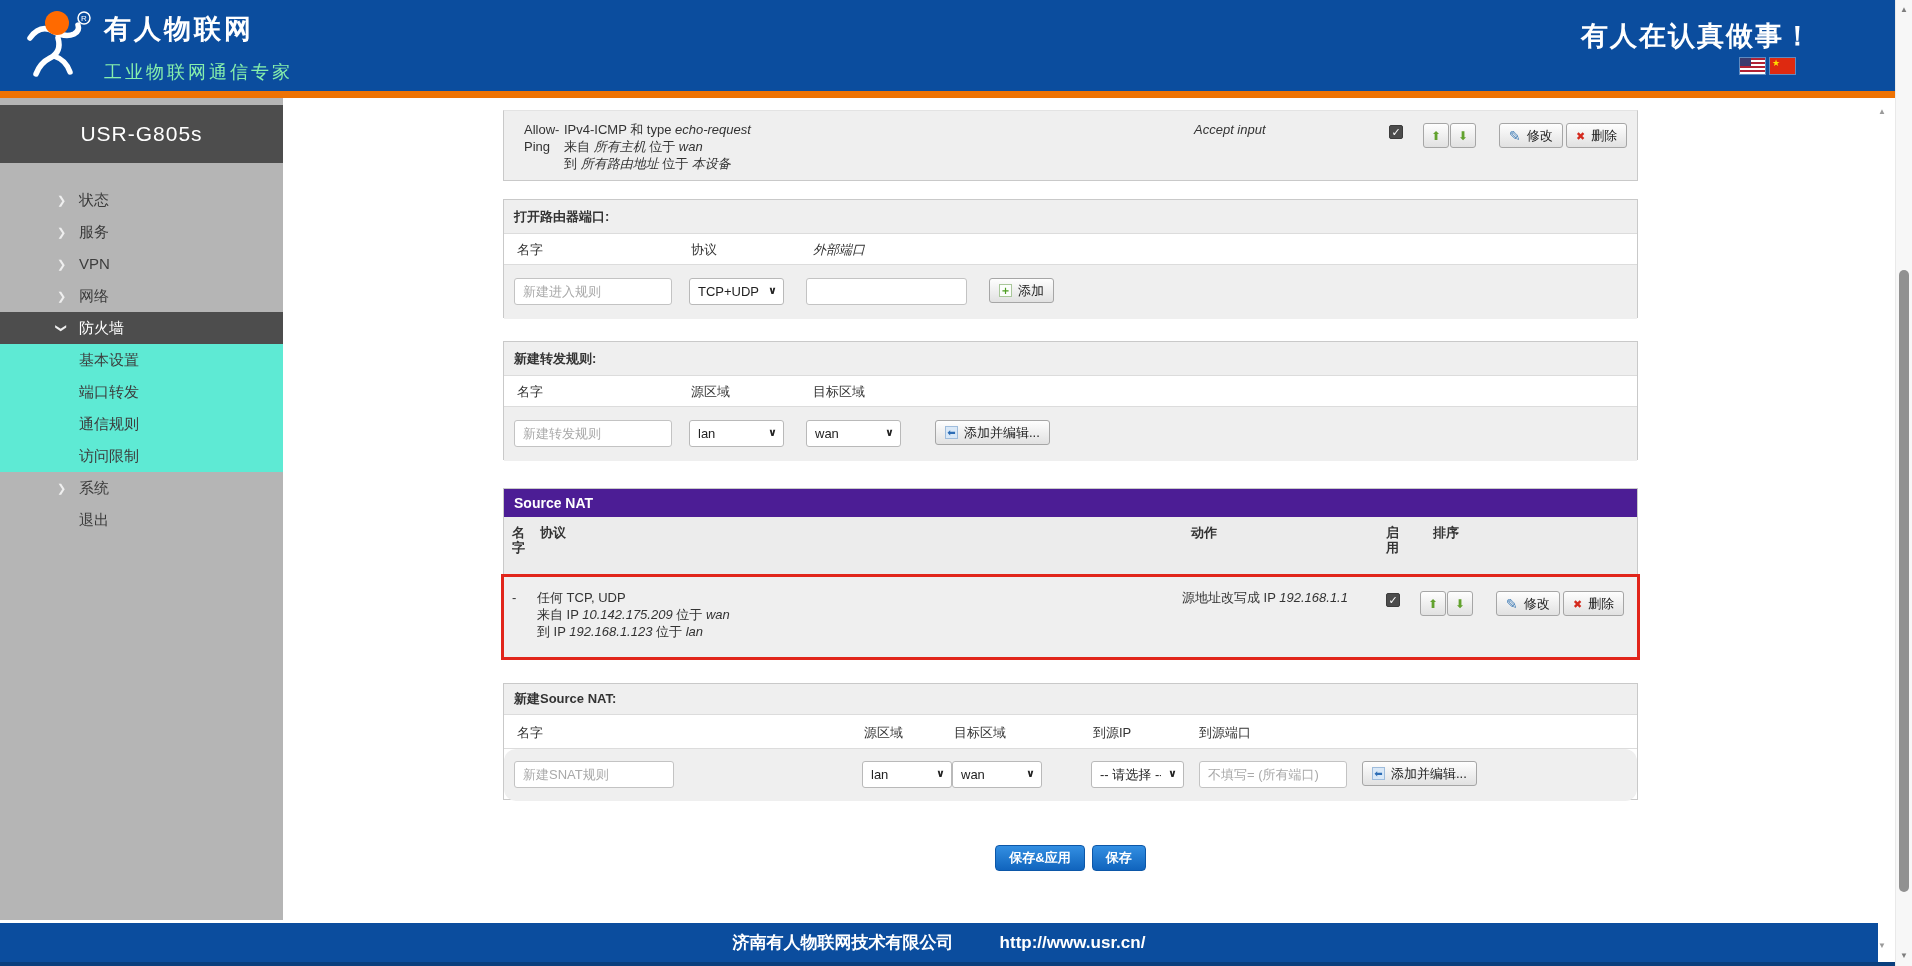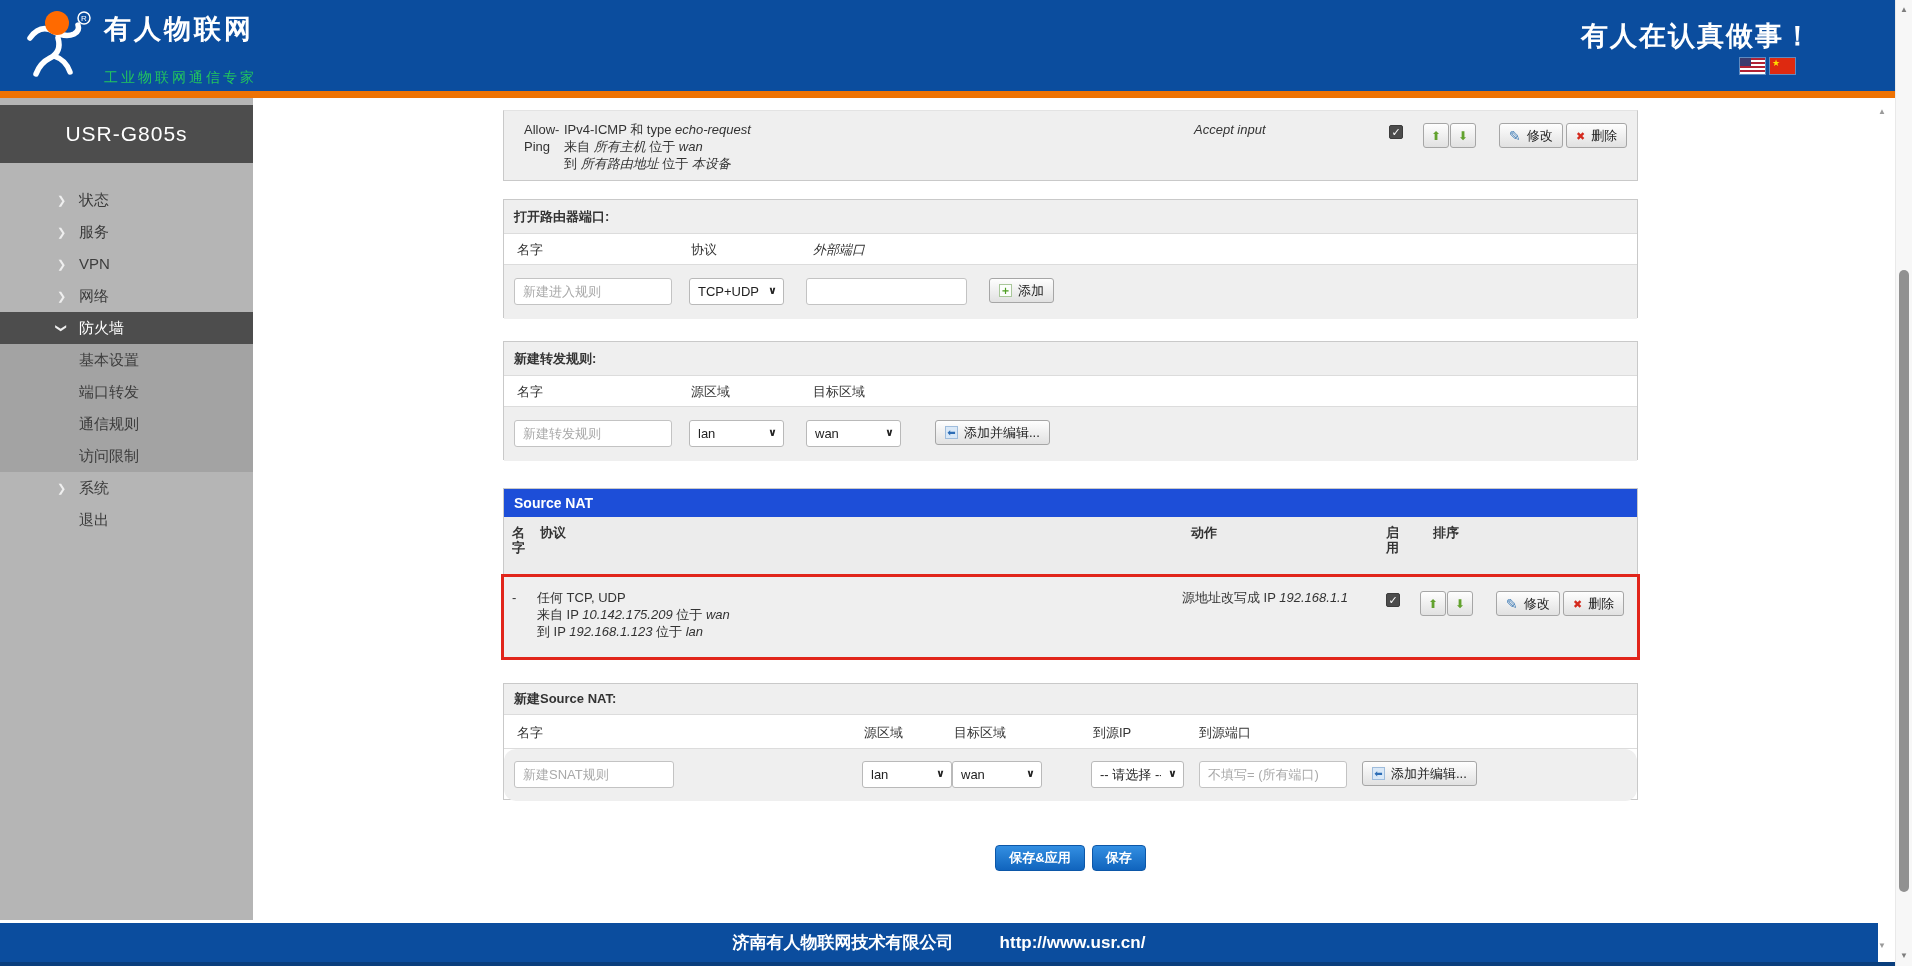--- a/index.html
+++ b/index.html
@@ -5,39 +5,39 @@
   html,body{margin:0;padding:0;background:#fff;}
   .screen{position:relative;width:1912px;height:966px;background:#ffffff;overflow:hidden;
           font-family:"Liberation Sans","DejaVu Sans",sans-serif;}
 
   
   .header{position:absolute;left:0;top:0;width:1895px;height:91px;background:#0b4d9e;}
   .accent-bar{position:absolute;left:0;top:91px;width:1895px;height:7px;background:#ee7203;}
   .logo-wrap{position:absolute;left:20px;top:8px;width:78px;height:76px;}
   .brand{position:absolute;left:104px;top:14px;color:#fff;}
   .brand-title{font-size:27px;font-weight:bold;letter-spacing:3px;line-height:30px;}
-  .brand-sub{margin-top:25px;font-size:14px;letter-spacing:3px;color:#22c55e;}
+  .brand-sub{margin-top:16px;font-size:18px;letter-spacing:3px;color:#86efac;}
   .slogan{position:absolute;right:82px;top:18px;color:#fff;font-size:27px;font-weight:bold;letter-spacing:2px;}
   .flags{position:absolute;right:100px;top:58px;display:flex;gap:5px;}
   .flag{width:25px;height:16px;position:relative;box-shadow:0 0 0 1px rgba(255,255,255,.35);cursor:pointer;}
   .flag-us{background:repeating-linear-gradient(#b22234 0 2px,#fff 2px 4px);}
   .flag-us .canton{position:absolute;left:0;top:0;width:11px;height:8px;background:#3c3b6e;}
   .flag-cn{background:#de2910;color:#ffde00;font-size:9px;line-height:10px;padding-left:2px;box-sizing:border-box;}
 
   
-  .sidebar{position:absolute;left:0;top:98px;width:253px;height:822px;background:#b5b5b5;}
+  .sidebar{position:absolute;left:0;top:98px;width:283px;height:822px;background:#b5b5b5;}
   .device{margin-top:7px;height:58px;background:#4d4d4d;color:#fff;text-align:center;
           line-height:58px;font-size:21px;letter-spacing:1px;}
   .nav{margin-top:21px;}
   .nav-item{position:relative;height:32px;line-height:32px;font-size:15px;color:#3c3c3c;cursor:pointer;}
   .nav-item .chev{position:absolute;left:57px;top:0;color:#efefef;font-size:11px;}
   .nav-item .chev.down{display:inline-block;transform:rotate(90deg);transform-origin:center;}
   .nav-item .lbl{position:absolute;left:79px;top:0;}
   .nav-item.active{background:#4d4d4d;color:#fff;}
-  .subgroup{background:#a3a3a3;}
+  .subgroup{background:#5eead4;}
 
   
   .panel{position:absolute;left:503px;width:1135px;box-sizing:border-box;
          border:1px solid #c9c9c9;background:#fff;font-size:13px;color:#333;}
   .p-title{height:33px;line-height:33px;background:#efefef;border-bottom:1px solid #dcdcdc;
            font-weight:bold;padding-left:10px;}
   .p-cols{position:relative;height:30px;background:#fff;border-bottom:1px solid #dcdcdc;}
   .p-cols .cl{position:absolute;top:7px;color:#333;}
   .p-inputs{position:relative;height:54px;background:#efefef;}
 
@@ -63,21 +63,21 @@
            color:#4e9e22;font-size:11px;line-height:11px;text-align:center;font-weight:bold;box-sizing:border-box;}
   .ico-addedit{display:inline-block;width:13px;height:13px;background:#d9e8f7;border:1px solid #9ebcdc;
            color:#2d6db5;font-size:10px;line-height:11px;text-align:center;font-weight:bold;box-sizing:border-box;}
   .checkbox{position:absolute;width:14px;height:14px;background:#4c4c4c;border:1px solid #3c3c3c;border-radius:2px;
            color:#fff;font-size:11px;line-height:13px;text-align:center;cursor:pointer;box-sizing:border-box;}
 
   
   .panel.fragment{top:110px;height:71px;background:#efefef;border-top:1px solid #e3e3e3;}
 
   
-  .sn-title{height:28px;line-height:28px;background:#1d4ed8;color:#fff;font-weight:bold;
+  .sn-title{height:28px;line-height:28px;background:#4c1d95;color:#fff;font-weight:bold;
             font-size:14px;padding-left:10px;}
   .sn-cols{position:relative;height:57px;background:#ececec;}
   .sn-cols .cl{position:absolute;top:8px;font-weight:bold;line-height:15px;}
   .wrapcol{word-break:break-all;}
   .sn-row{position:relative;height:86px;background:#efefef;border:3px solid #e1251b;
           margin:0 -3px;width:calc(100% + 6px);box-sizing:border-box;}
 
   
   .saverow{position:absolute;left:503px;top:845px;width:1135px;display:flex;justify-content:center;gap:7px;}
   .bluebtn{height:26px;padding:0 13px;background:linear-gradient(#338fe2,#1064bd);border:1px solid #0c57a8;

